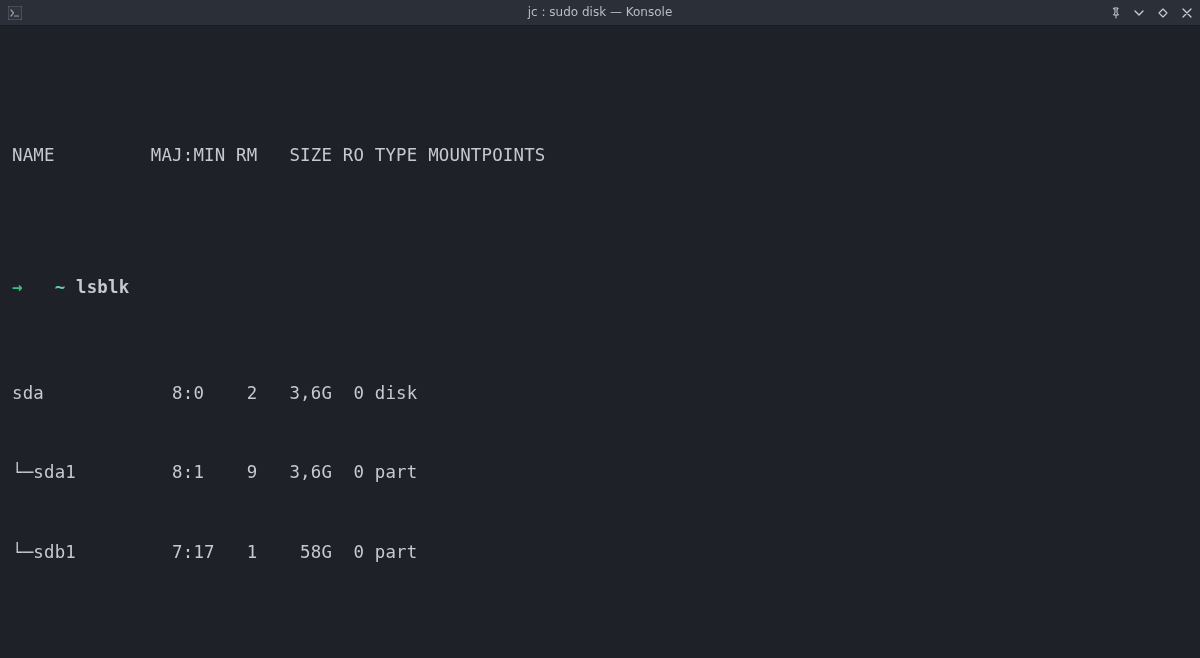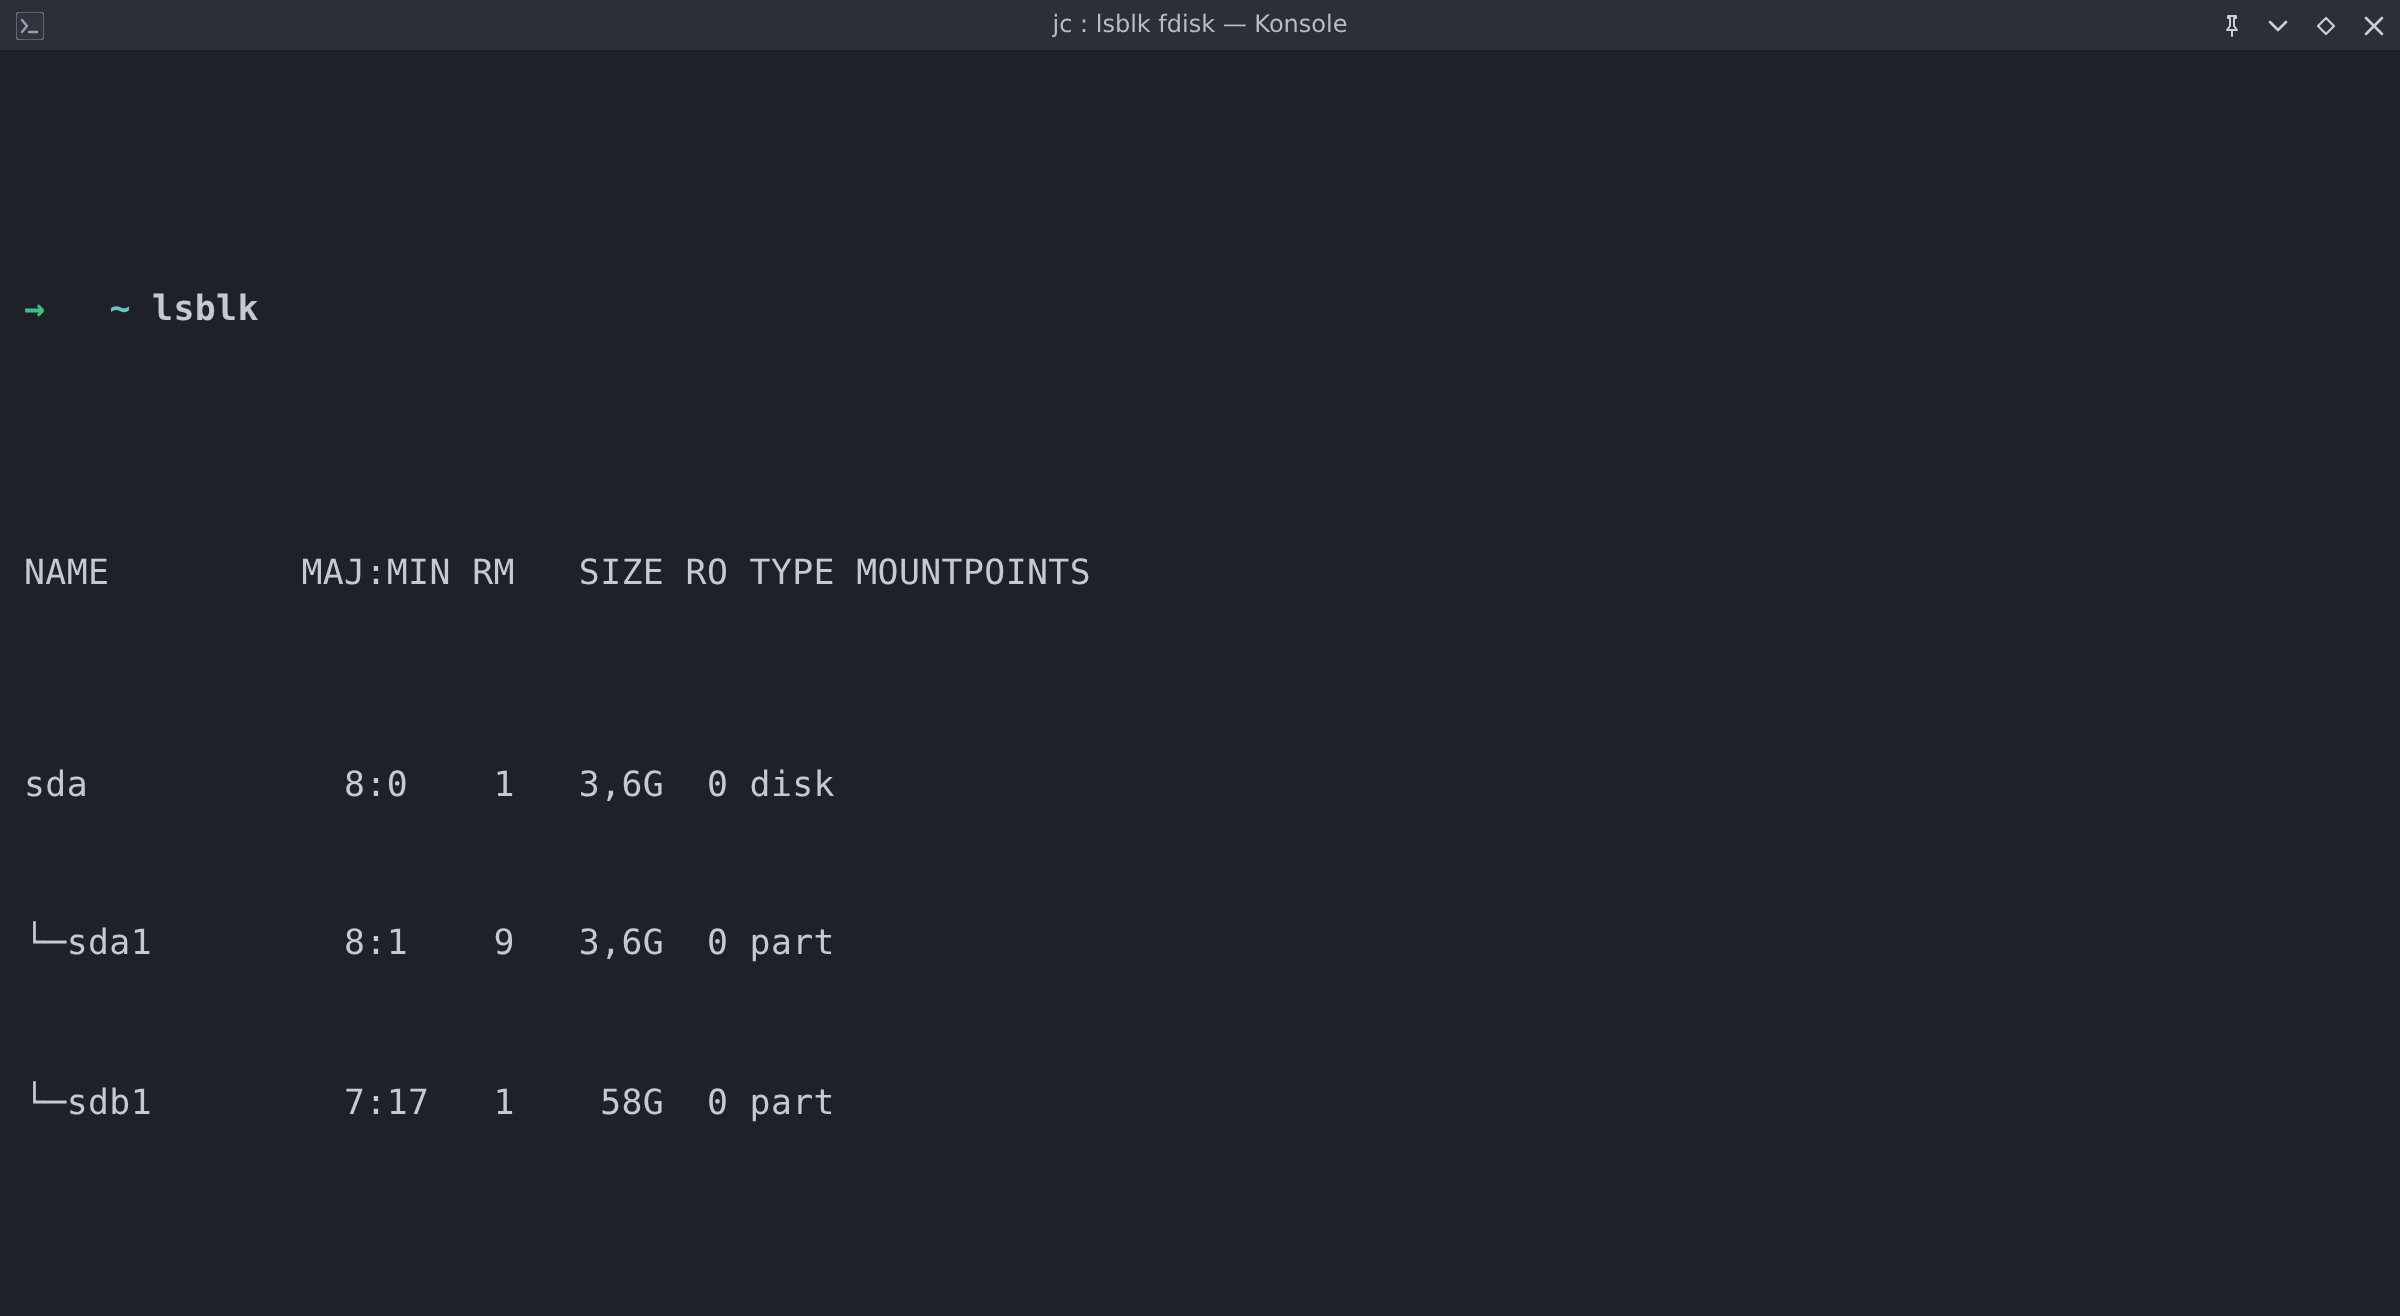--- a/index.html
+++ b/index.html
@@ -67,21 +67,21 @@
 <body>
 
 <div class="titlebar">
   <span class="app-icon">
     <svg width="14" height="14" viewBox="0 0 14 14">
       <rect x="0" y="0" width="14" height="14" rx="2" fill="#2f343d" stroke="#6a7080" stroke-width="0.8"></rect>
       <path d="M3 4 L5.5 7 L3 10" stroke="#9aa0ab" stroke-width="1.2" fill="none" stroke-linecap="round" stroke-linejoin="round"></path>
       <line x1="6.5" y1="10" x2="10.5" y2="10" stroke="#9aa0ab" stroke-width="1.2" stroke-linecap="round"></line>
     </svg>
   </span>
-  <span>jc : lsblk fdisk — Konsole</span>
+  <span>jc : sudo disk — Konsole</span>
   <div class="controls">
     <span class="ctl" title="Pin">
       <svg width="12" height="12" viewBox="0 0 12 12">
           <path d="M5 1 L9 1 L9 2 L8 2 L8 6 L9.5 8 L4.5 8 L6 6 L6 2 L5 2 Z M7 8 L7 11" stroke="#c9cdd6" stroke-width="1" fill="none" stroke-linecap="round" stroke-linejoin="round"></path>
         </svg>
     </span>
     <span class="ctl" title="Minimize">
       <svg width="12" height="12" viewBox="0 0 12 12">
           <path d="M2 4 L6 8 L10 4" stroke="#c9cdd6" stroke-width="1.3" fill="none" stroke-linecap="round" stroke-linejoin="round"></path>
         </svg>
@@ -95,26 +95,26 @@
       <svg width="12" height="12" viewBox="0 0 12 12">
           <path d="M2 2 L10 10 M10 2 L2 10" stroke="#c9cdd6" stroke-width="1.3" stroke-linecap="round"></path>
         </svg>
     </span>
   </div>
 </div>
 
 <div class="term">
 
   
-  <div class="line"><span class="prompt-arrow">→</span>   <span class="prompt-tilde">~</span> <span class="cmd">lsblk</span></div>
+  <div class="line dim">NAME         MAJ:MIN RM   SIZE RO TYPE MOUNTPOINTS</div>
 
   
-  <div class="line dim">NAME         MAJ:MIN RM   SIZE RO TYPE MOUNTPOINTS</div>
+  <div class="line"><span class="prompt-arrow">→</span>   <span class="prompt-tilde">~</span> <span class="cmd">lsblk</span></div>
   
-  <div class="line dim">sda            8:0    1   3,6G  0 disk </div>
+  <div class="line dim">sda            8:0    2   3,6G  0 disk </div>
   <div class="line dim">└─sda1         8:1    9   3,6G  0 part </div>
   <div class="line dim">└─sdb1         7:17   1    58G  0 part </div>
   
   
   
   
   
   
 
   

